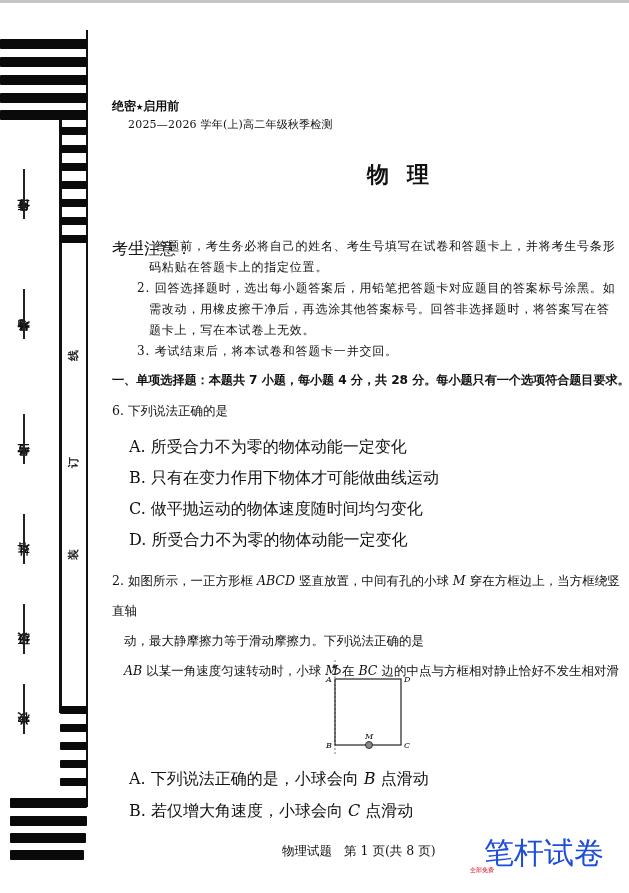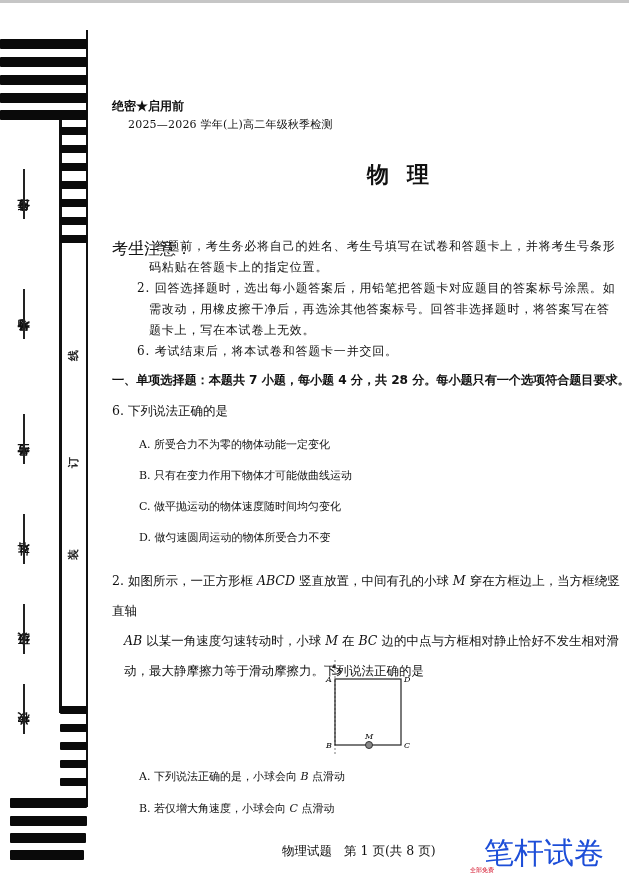--- a/index.html
+++ b/index.html
@@ -32,40 +32,40 @@
     position:absolute; left:66px; width:14px;
     font-family:"DejaVu Sans", "Liberation Sans", sans-serif;
     font-size:11px; font-weight:bold; color:#222;
     transform:rotate(-90deg); text-align:center;
   }
 
   
   .content { position:absolute; left:112px; top:0; width:510px; }
   .secret {
     position:absolute; left:0; top:98px;
-    font-family:Liberation Serif, serif; font-weight:bold; font-size:12px;
+    font-family:Liberation Mono, monospace; font-weight:bold; font-size:12px;
   }
   .exam-title { position:absolute; left:16px; width:510px; top:117px; text-align:left; font-size:11px; letter-spacing:0.2px; }
   .subject {
     position:absolute; left:0; width:590px; top:160px; text-align:center;
     font-family:"DejaVu Sans", "Liberation Sans", sans-serif; font-weight:bold; font-size:22px; letter-spacing:18px;
   }
   .notice-title {
     position:absolute; left:0; top:239px;
     font-family:"DejaVu Sans", "Liberation Sans", sans-serif; font-weight:normal; font-size:16px;
   }
   .notice { position:absolute; left:25px; top:236px; width:485px; font-size:12px; line-height:21px; }
   .notice-item { position:relative; padding-left:12px; text-indent:-12px; letter-spacing:0.8px; }
 
   .section {
     position:absolute; left:0; top:372px; width:520px;
     font-family:"DejaVu Sans", "Liberation Sans", sans-serif; font-weight:bold; font-size:12.2px; letter-spacing:-0.1px;
   }
   .q-stem { position:absolute; left:0; font-size:12.5px; }
-  .opt { position:absolute; left:27px; font-size:11px; }
+  .opt { position:absolute; left:17px; font-size:16px; }
   .q2 { position:absolute; left:0; top:566px; width:510px; font-size:12.5px; line-height:30px; }
   .q2 .l2 { padding-left:12px; }
   .q2 i { font-family:"DejaVu Serif", serif;font-style:italic; }
   .opt i { font-family:"DejaVu Serif", serif; }
 
   .figure { position:absolute; left:318px; top:660px; width:100px; height:96px; }
 
   .footer { position:absolute; left:282px; top:843px; font-size:12.5px; }
   .footer span + span { margin-left:12px; }
 
@@ -143,35 +143,35 @@
 
 <div class="content">
   <div class="secret">绝密★启用前</div>
   <div class="exam-title">2025—2026 学年(上)高二年级秋季检测</div>
   <div class="subject">物理</div>
 
   <div class="notice-title">考生注意：</div>
   <div class="notice">
     <div class="notice-item">1. 答题前，考生务必将自己的姓名、考生号填写在试卷和答题卡上，并将考生号条形码粘贴在答题卡上的指定位置。</div>
     <div class="notice-item">2. 回答选择题时，选出每小题答案后，用铅笔把答题卡对应题目的答案标号涂黑。如需改动，用橡皮擦干净后，再选涂其他答案标号。回答非选择题时，将答案写在答题卡上，写在本试卷上无效。</div>
-    <div class="notice-item">6. 考试结束后，将本试卷和答题卡一并交回。</div>
+    <div class="notice-item">3. 考试结束后，将本试卷和答题卡一并交回。</div>
   </div>
 
   <div class="section">一、单项选择题：本题共 7 小题，每小题 4 分，共 28 分。每小题只有一个选项符合题目要求。</div>
 
   <div class="q-stem" style="top:403px">6. 下列说法正确的是</div>
   <div class="opt" style="top:437px">A. 所受合力不为零的物体动能一定变化</div>
   <div class="opt" style="top:468px">B. 只有在变力作用下物体才可能做曲线运动</div>
   <div class="opt" style="top:499px">C. 做平抛运动的物体速度随时间均匀变化</div>
-  <div class="opt" style="top:530px">D. 做匀速圆周运动的物体所受合力不变</div>
+  <div class="opt" style="top:530px">D. 所受合力不为零的物体动能一定变化</div>
 
   <div class="q2">
     <div><span>2. 如图所示，一正方形框 </span><i>ABCD</i><span> 竖直放置，中间有孔的小球 </span><i>M</i><span> 穿在方框边上，当方框绕竖直轴</span></div>
+    <div class="l2">动，最大静摩擦力等于滑动摩擦力。下列说法正确的是</div>
     <div class="l2"><i>AB</i><span> 以某一角速度匀速转动时，小球 </span><i>M</i><span> 在 </span><i>BC</i><span> 边的中点与方框相对静止恰好不发生相对滑</span></div>
-    <div class="l2">动，最大静摩擦力等于滑动摩擦力。下列说法正确的是</div>
   </div>
 
   <div class="opt" style="top:769px"><span>A. 下列说法正确的是，小球会向 </span><i>B</i><span> 点滑动</span></div>
   <div class="opt" style="top:801px"><span>B. 若仅增大角速度，小球会向 </span><i>C</i><span> 点滑动</span></div>
 </div>
 
 <svg class="figure" viewBox="0 0 100 96">
   <path d="M14 14 a6 3 0 1 0 4 -6" fill="none" stroke="#222" stroke-width="1.2"></path>
   <path d="M16 4 L18 8 L14 8 Z" fill="#222"></path>
   <line x1="17" y1="0" x2="17" y2="95" stroke="#555" stroke-width="0.8" stroke-dasharray="2,2"></line>

